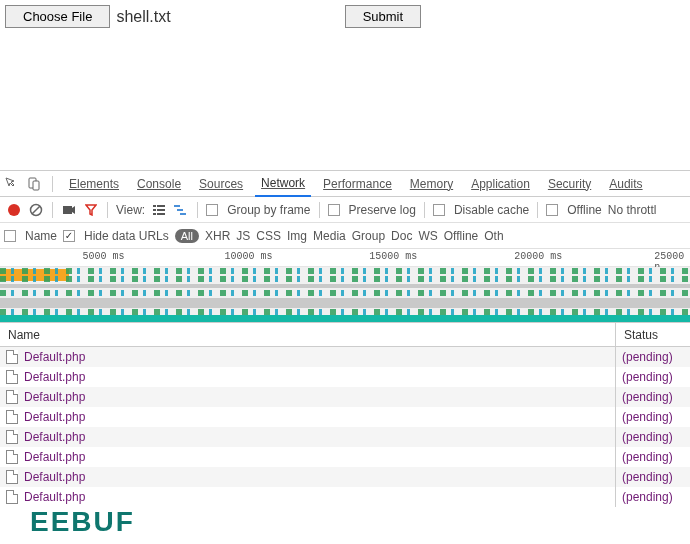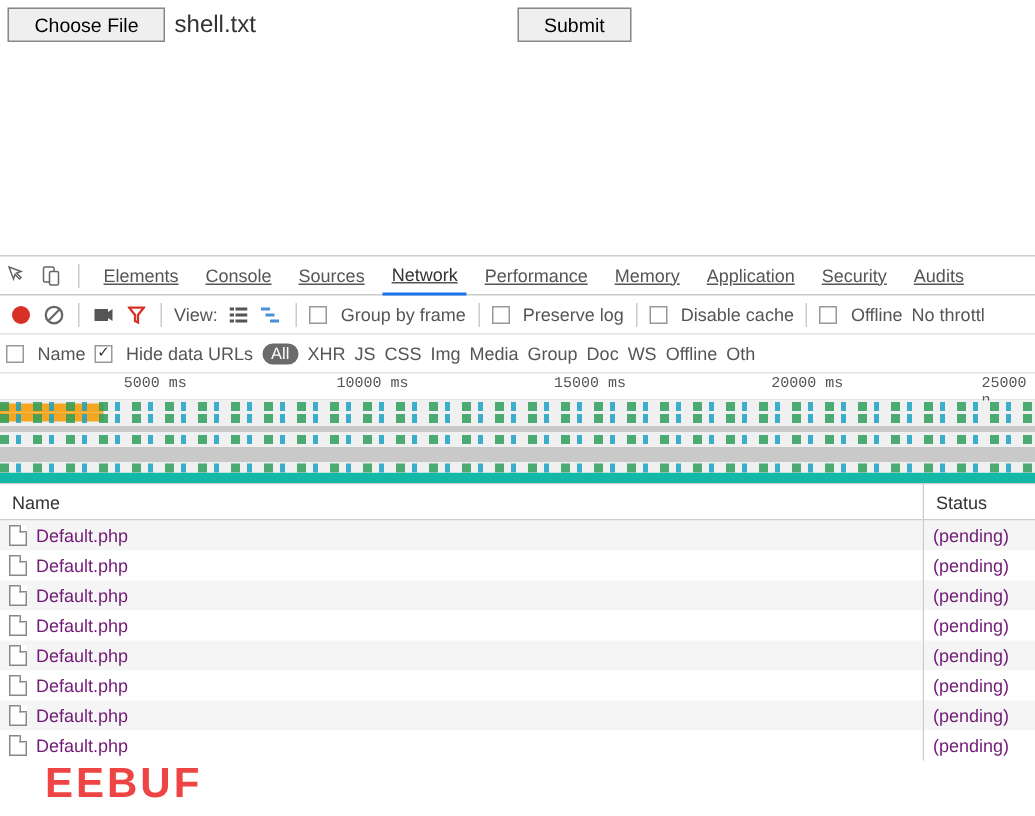--- a/index.html
+++ b/index.html
@@ -51,21 +51,21 @@
   .req-table { display:flex; border-top:1px solid #ccc; }
   .col-name { flex:1; border-right:1px solid #ccc; }
   .col-status { width: 74px; }
   .th { height:24px; display:flex; align-items:center; padding:0 8px; font-size:12px; color:#333; border-bottom:1px solid #ccc; background:#fff;}
   .row { height:20px; display:flex; align-items:center; padding:0 6px; font-size:12px; color:#701a75; }
   .row.even { background:#f5f5f5; }
   .row.odd { background:#fff; }
   .file-icon { width:12px; height:14px; border:1px solid #888; margin-right:6px; position:relative; background:#fff; }
   .file-icon::after { content:""; position:absolute; right:-1px; top:-1px; width:4px; height:4px; background:#fff; border-left:1px solid #888; border-bottom:1px solid #888; }
   
-  .watermark { position:absolute; left:30px; bottom:6px; font-size:28px; font-weight:bold; color:#ef4444; letter-spacing:2px; pointer-events:none; z-index:0; }
+  .watermark { position:absolute; left:30px; bottom:6px; font-size:28px; font-weight:bold; color:#0f766e; letter-spacing:2px; pointer-events:none; z-index:0; }
   .req-table { position:relative; z-index:1; }
 </style>
 </head>
 <body>
 
 <div class="page-area">
   <div class="file-row">
     <button class="btn">Choose File</button>
     <span class="file-name">shell.txt</span>
     <button class="btn submit-btn">Submit</button>

